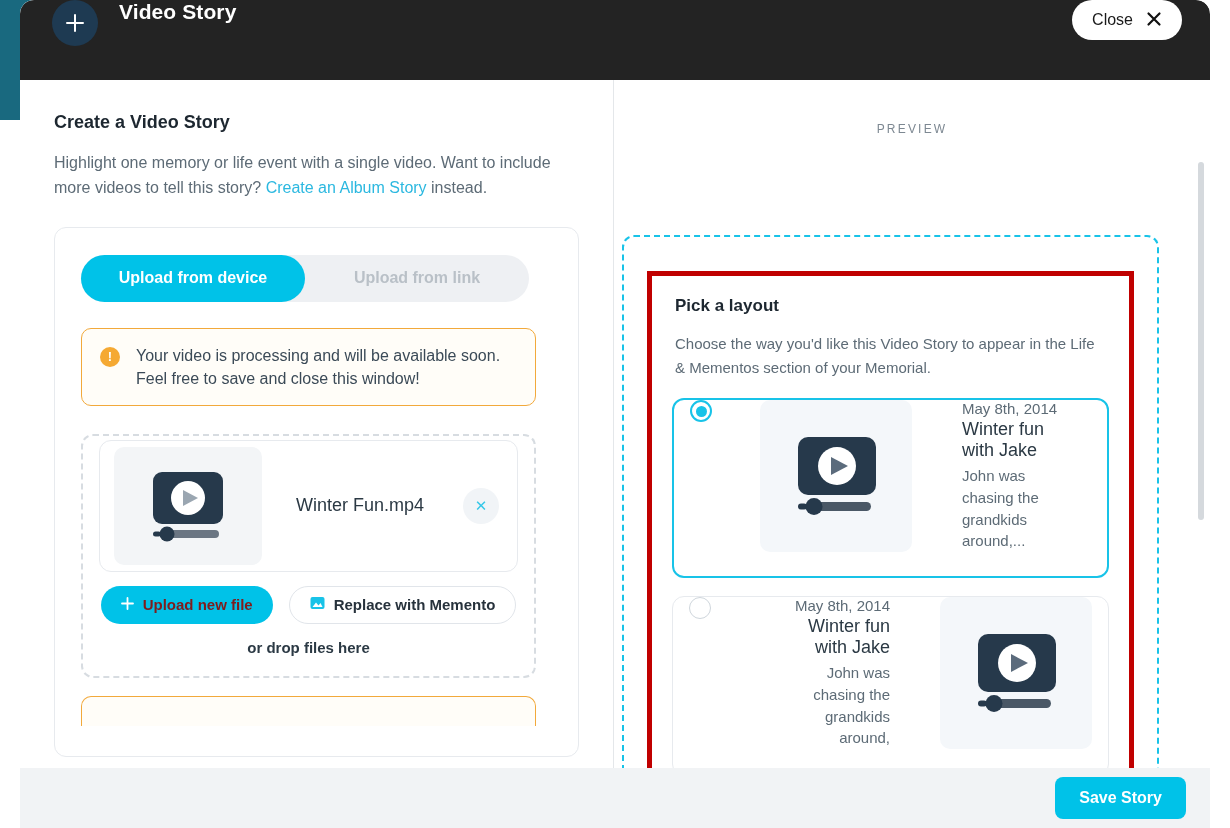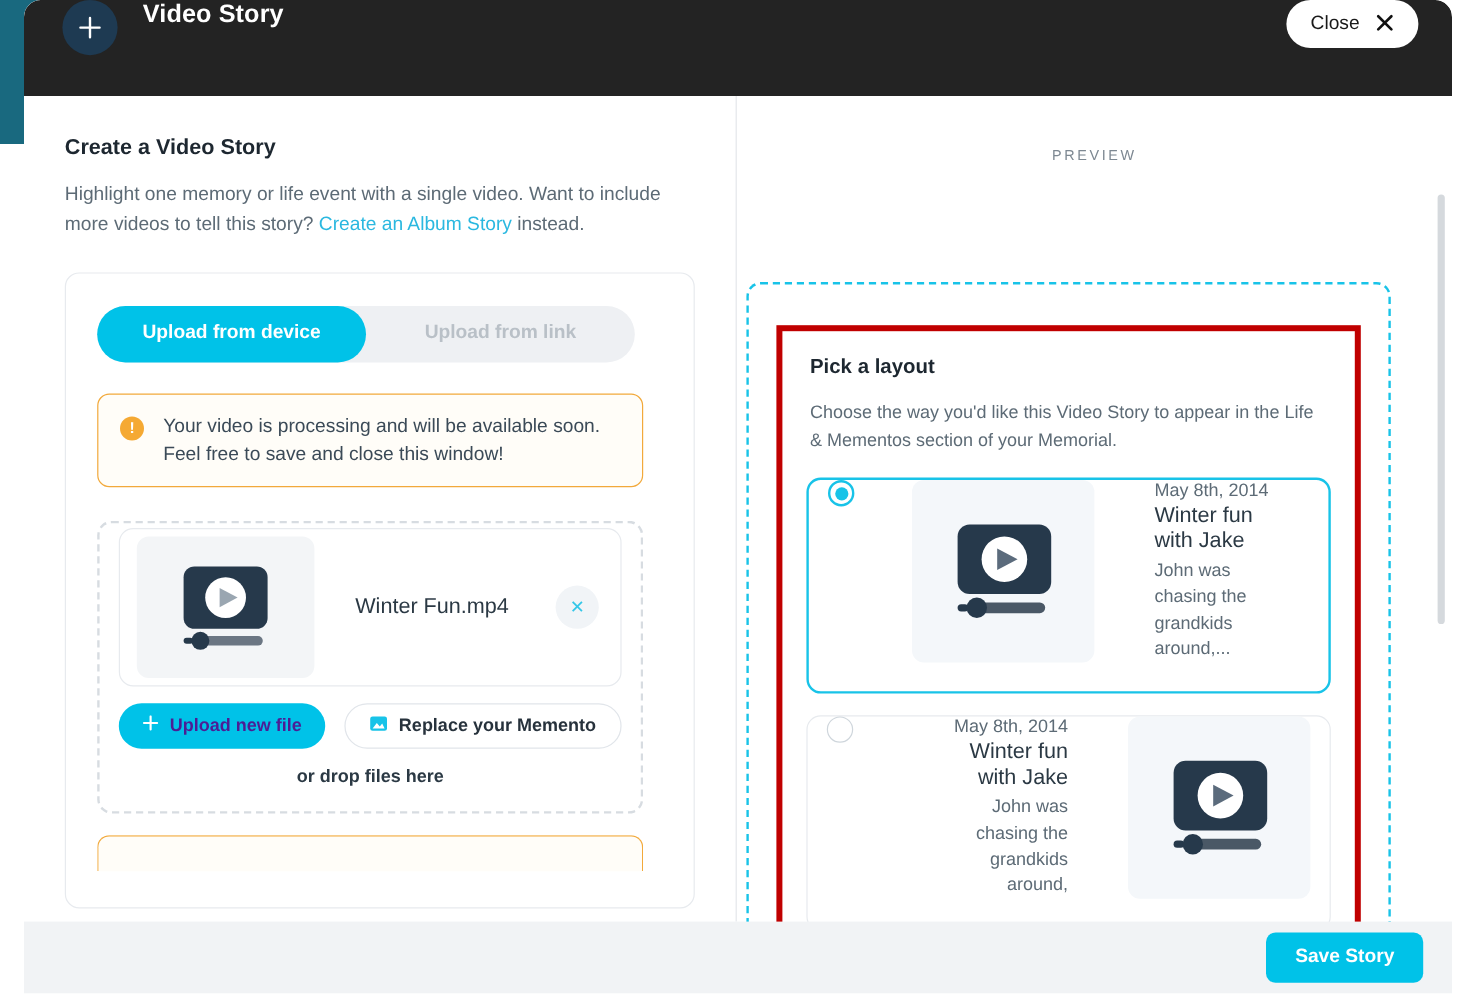--- a/index.html
+++ b/index.html
@@ -202,21 +202,21 @@
     border-radius: 999px;
     height: 38px;
     font-family: inherit;
     font-size: 15px;
     font-weight: bold;
     cursor: pointer;
     display: flex; align-items: center; gap: 9px;
     padding: 0 20px;
   }
   #upload-new {
-    background: #00c2e8; color: #4c1d95; border: none;
+    background: #00c2e8; color: #7f1d1d; border: none;
   }
   #replace-memento {
     background: #ffffff; color: #27323c; border: 1px solid #e1e5ea;
   }
   #dz-hint {
     text-align: center;
     margin-top: 15px;
     font-size: 15px;
     font-weight: bold;
     color: #2b3944;
@@ -421,21 +421,21 @@
               </span>
               <span>Upload new file</span>
             </button>
             <button class="dz-btn" id="replace-memento">
               <span>
                 <svg width="15" height="14" viewBox="0 0 15 14" aria-hidden="true">
                   <rect x="0.5" y="1" width="14" height="12" rx="2" fill="#18c3e8"></rect>
                   <path d="M2.5 11 L6 6.5 L8.5 9.5 L10.5 7 L12.5 11 Z" fill="#ffffff"></path>
                 </svg>
               </span>
-              <span>Replace your Memento</span>
+              <span>Replace with Memento</span>
             </button>
           </div>
 
           <div id="dz-hint">or drop files here</div>
         </div>
 
         <div id="bottom-cut-box"></div>
       </div>
     </div>
 

